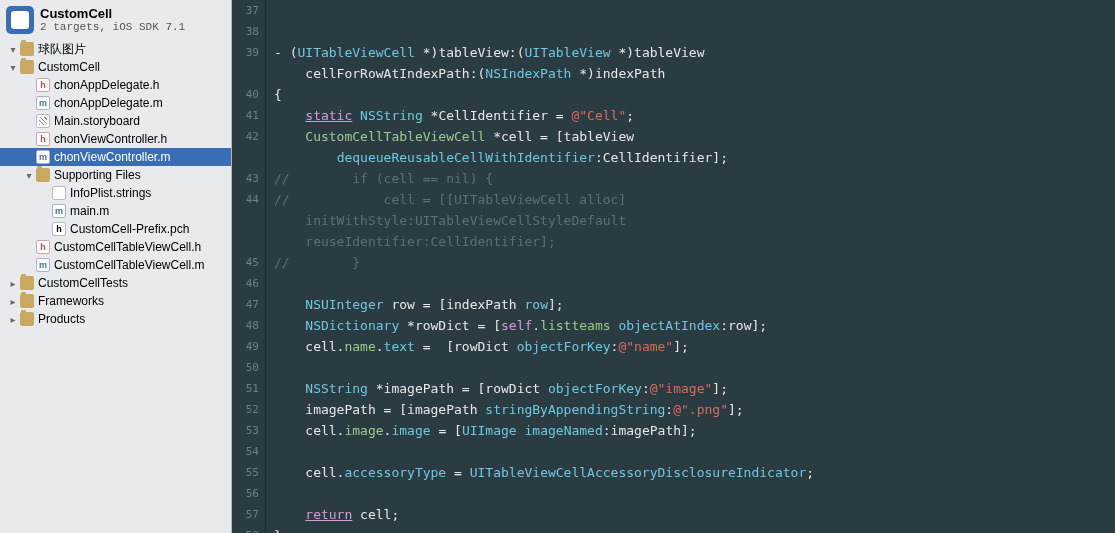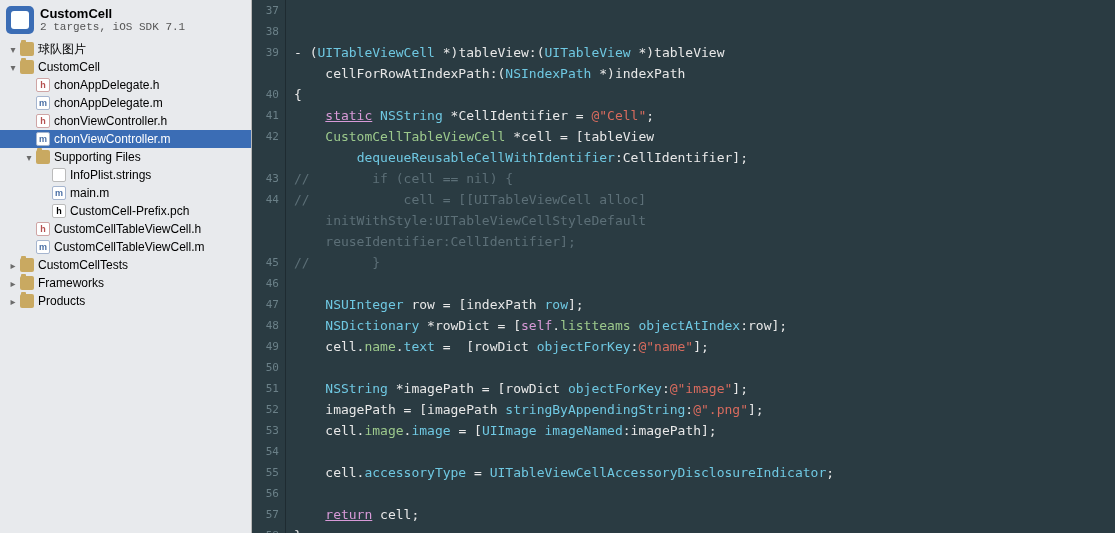--- a/index.html
+++ b/index.html
@@ -6,21 +6,21 @@
   body {
     font-family: "Helvetica Neue", Helvetica, Arial, sans-serif;
     font-size: 12px;
     background: #fff;
     width: 1115px;
     height: 533px;
     overflow: hidden;
     display: flex;
   }
   .sidebar {
-    width: 252px;
+    width: 232px;
     height: 100%;
     background: #e8eaed;
     border-right: 1px solid #b8b8b8;
     overflow-y: auto;
     padding-top: 2px;
   }
   .proj-header {
     display: flex;
     align-items: flex-start;
     padding: 4px 6px 6px 6px;
@@ -157,20 +157,26 @@
         <span class="indent" style="width: 24px;"></span>
         <span class="disclosure"></span>
         <span class="file-icon icon-h">h</span>
         <span class="label">chonAppDelegate.h</span>
       </li>
       <li class="tree-item">
         <span class="indent" style="width: 24px;"></span>
         <span class="disclosure"></span>
         <span class="file-icon icon-m">m</span>
         <span class="label">chonAppDelegate.m</span>
+      </li>
+      <li class="tree-item">
+        <span class="indent" style="width: 24px;"></span>
+        <span class="disclosure"></span>
+        <span class="file-icon icon-sb"></span>
+        <span class="label">Main.storyboard</span>
       </li>
       <li class="tree-item">
         <span class="indent" style="width: 24px;"></span>
         <span class="disclosure"></span>
         <span class="file-icon icon-h">h</span>
         <span class="label">chonViewController.h</span>
       </li>
       <li class="tree-item selected">
         <span class="indent" style="width: 24px;"></span>
         <span class="disclosure"></span>

